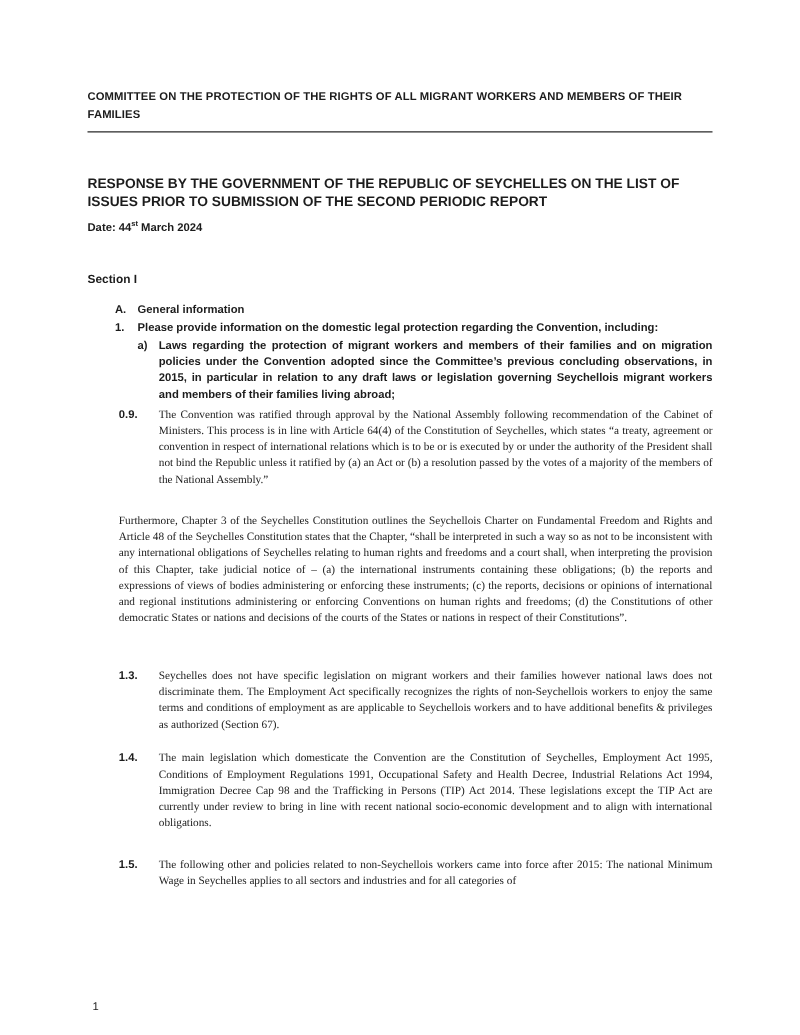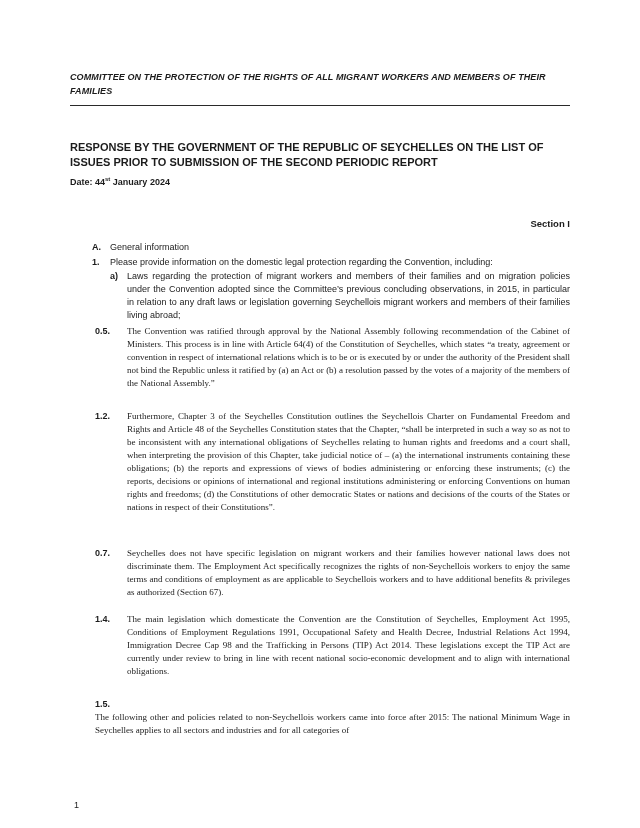--- a/index.html
+++ b/index.html
@@ -20,21 +20,20 @@
     background: #ffffff;
   }
   .committee-header {
     font-weight: bold;
     font-size: 9px;
     line-height: 14px;
     letter-spacing: 0.1px;
     padding-bottom: 7px;
     border-bottom: 1px solid #2a2a2a;
     max-width: 500px;
-    font-style: italic;
   }
   .response-title {
     margin-top: 34px;
     font-weight: bold;
     font-size: 11px;
     line-height: 14.5px;
     max-width: 490px;
   }
   .date-line {
     margin-top: 7px;
@@ -45,34 +44,33 @@
   .date-line sup {
     font-size: 6px;
     vertical-align: super;
     line-height: 0;
   }
   .section-heading {
     margin-top: 28px;
     font-weight: bold;
     font-size: 9.5px;
     line-height: 13px;
-    text-align: right;
   }
   .outline-row {
     display: flex;
     font-size: 9px;
     line-height: 13px;
   }
   .outline-row .lbl {
     flex: 0 0 auto;
     font-weight: bold;
   }
   .outline-row .txt {
     flex: 1 1 auto;
-    font-weight: normal;
+    font-weight: bold;
     text-align: justify;
   }
   .row-a      { margin-top: 11px; margin-left: 22px; }
   .row-a .lbl { width: 18px; }
   .row-q1     { margin-top: 2px;  margin-left: 22px; }
   .row-q1 .lbl{ width: 18px; }
   .row-qa     { margin-top: 1px;  margin-left: 40px; }
   .row-qa .lbl{ width: 17px; }
   .num-para {
     display: flex;
@@ -87,70 +85,69 @@
   }
   .num-para .ptext {
     flex: 1 1 auto;
     text-align: justify;
     font-family: Liberation Serif, serif;
   }
   .p11 { margin-top: 3px; }
   .p12 { margin-top: 20px; }
   .p13 { margin-top: 33px; }
   .p14 { margin-top: 14px; margin-left: 25px; }
-  .p15 { margin-top: 20px; flex-direction: column; }
+  .p15 { margin-top: 20px; }
   .page-number {
     position: absolute;
     left: 74px;
     top: 799px;
     font-size: 9px;
     line-height: 12px;
     color: #1c1c1c;
   }
 </style>
 </head>
 <body>
 
 <div class="doc">
 
   <div class="committee-header">COMMITTEE ON THE PROTECTION OF THE RIGHTS OF ALL MIGRANT WORKERS AND MEMBERS OF THEIR FAMILIES</div>
 
   <div class="response-title">RESPONSE BY THE GOVERNMENT OF THE REPUBLIC OF SEYCHELLES ON THE LIST OF ISSUES PRIOR TO SUBMISSION OF THE SECOND PERIODIC REPORT</div>
 
-  <div class="date-line"><span>Date: 44</span><sup>st</sup><span> January 2024</span></div>
+  <div class="date-line"><span>Date: 44</span><sup>st</sup><span> March 2024</span></div>
 
   <div class="section-heading">Section I</div>
 
   <div class="outline-row row-a">
     <span class="lbl">A.</span>
     <span class="txt">General information</span>
   </div>
 
   <div class="outline-row row-q1">
     <span class="lbl">1.</span>
     <span class="txt">Please provide information on the domestic legal protection regarding the Convention, including:</span>
   </div>
 
   <div class="outline-row row-qa">
     <span class="lbl">a)</span>
     <span class="txt">Laws regarding the protection of migrant workers and members of their families and on migration policies under the Convention adopted since the Committee’s previous concluding observations, in 2015, in particular in relation to any draft laws or legislation governing Seychellois migrant workers and members of their families living abroad;</span>
   </div>
 
   <div class="num-para p11">
-    <span class="num">0.5.</span>
+    <span class="num">0.9.</span>
     <span class="ptext">The Convention was ratified through approval by the National Assembly following recommendation of the Cabinet of Ministers. This process is in line with Article 64(4) of the Constitution of Seychelles, which states “a treaty, agreement or convention in respect of international relations which is to be or is executed by or under the authority of the President shall not bind the Republic unless it ratified by (a) an Act or (b) a resolution passed by the votes of a majority of the members of the National Assembly.”</span>
   </div>
 
   <div class="num-para p12">
-    <span class="num">1.2.</span>
     <span class="ptext">Furthermore, Chapter 3 of the Seychelles Constitution outlines the Seychellois Charter on Fundamental Freedom and Rights and Article 48 of the Seychelles Constitution states that the Chapter, “shall be interpreted in such a way so as not to be inconsistent with any international obligations of Seychelles relating to human rights and freedoms and a court shall, when interpreting the provision of this Chapter, take judicial notice of – (a) the international instruments containing these obligations; (b) the reports and expressions of views of bodies administering or enforcing these instruments; (c) the reports, decisions or opinions of international and regional institutions administering or enforcing Conventions on human rights and freedoms; (d) the Constitutions of other democratic States or nations and decisions of the courts of the States or nations in respect of their Constitutions”.</span>
   </div>
 
   <div class="num-para p13">
-    <span class="num">0.7.</span>
+    <span class="num">1.3.</span>
     <span class="ptext">Seychelles does not have specific legislation on migrant workers and their families however national laws does not discriminate them. The Employment Act specifically recognizes the rights of non-Seychellois workers to enjoy the same terms and conditions of employment as are applicable to Seychellois workers and to have additional benefits &amp; privileges as authorized (Section 67).</span>
   </div>
 
   <div class="num-para p14">
     <span class="num">1.4.</span>
     <span class="ptext">The main legislation which domesticate the Convention are the Constitution of Seychelles, Employment Act 1995, Conditions of Employment Regulations 1991, Occupational Safety and Health Decree, Industrial Relations Act 1994, Immigration Decree Cap 98 and the Trafficking in Persons (TIP) Act 2014. These legislations except the TIP Act are currently under review to bring in line with recent national socio-economic development and to align with international obligations.</span>
   </div>
 
   <div class="num-para p15">
     <span class="num">1.5.</span>

